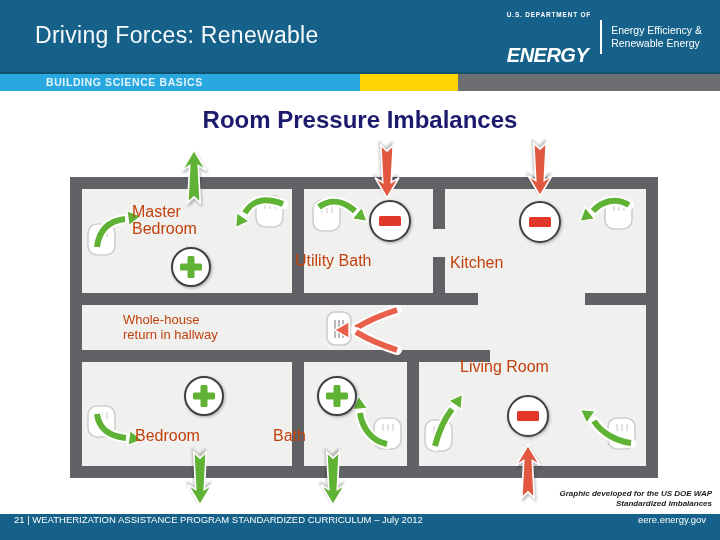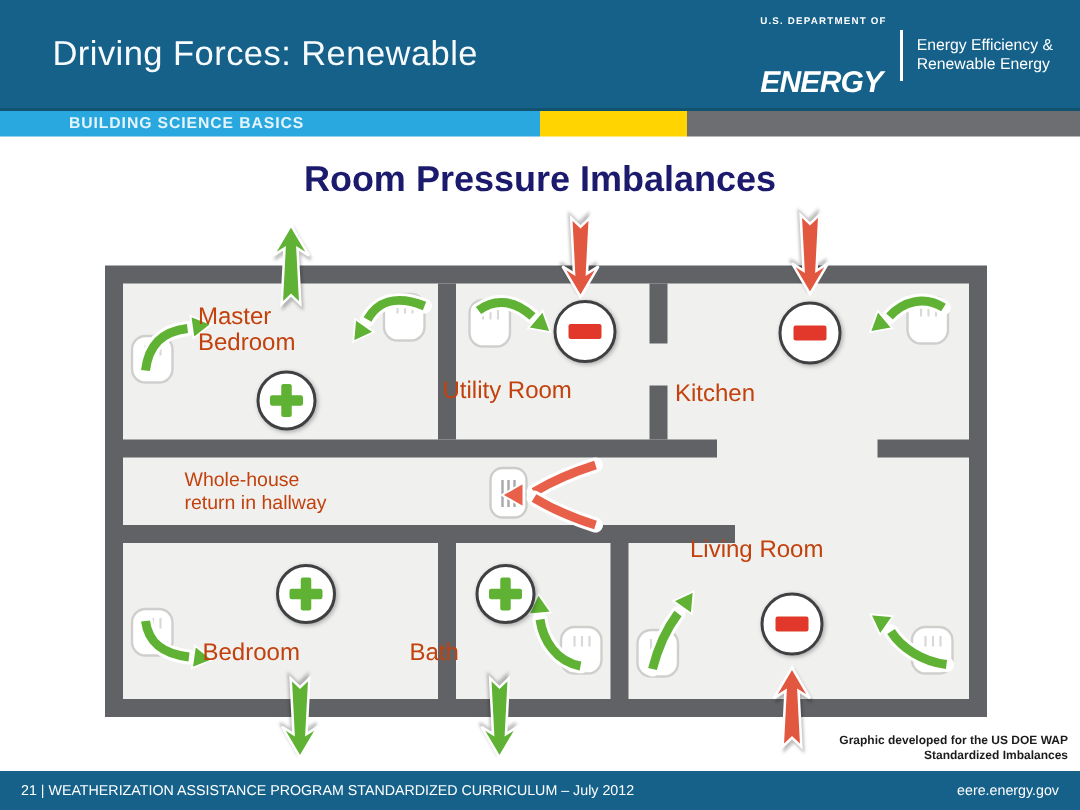--- a/index.html
+++ b/index.html
@@ -39,23 +39,23 @@
   .curve .gh{fill:#5FB233;stroke:#fff;stroke-width:1.2;}
   .curve.red .g{stroke:#E8604A;}
   .curve.red .gh{fill:#E8604A;}
   .pcirc{filter:drop-shadow(1px 1.5px 1.5px rgba(0,0,0,0.3));}
 
   .rlabel{position:absolute;text-align:left;color:#c2410c;font-size:16px;line-height:17px;}
   .rlabel.small{font-size:13px;line-height:15px;}
 
   
   .caption{position:absolute;right:8px;top:489px;text-align:right;font-size:8px;line-height:10px;
-           font-weight:700;color:#1c1c1c;}
+           font-style:italic;font-weight:700;color:#1c1c1c;}
   .footer{position:absolute;left:0;top:514px;width:720px;height:26px;background:#15618A;
-          display:flex;align-items:center;justify-content:space-between;box-sizing:border-box;
+          display:flex;justify-content:space-between;box-sizing:border-box;
           padding:0 14px;color:#fff;font-size:9.5px;}
 </style>
 </head>
 <body>
 
 <div class="slide">
 
   <div class="header">
     <div class="header-title">Driving Forces: Renewable</div>
     <div class="logo">
@@ -200,21 +200,21 @@
     <g class="pcirc" transform="translate(528,416)">
       <circle r="20" fill="#fff" stroke="#3F4042" stroke-width="2"></circle>
       <rect x="-11" y="-5" width="22" height="10" rx="1.5" fill="#E1382B"></rect>
     </g>
   </svg>
 
   <div class="rlabel" style="left:132px;top:203px;width:120px;">
     <span>Master</span><br>
     <span>Bedroom</span>
   </div>
-  <div class="rlabel" style="left:295px;top:252px;width:140px;">Utility Room</div>
+  <div class="rlabel" style="left:295px;top:252px;width:140px;">Utility Bath</div>
   <div class="rlabel" style="left:450px;top:254px;width:140px;">Kitchen</div>
   <div class="rlabel small" style="left:123px;top:312px;width:160px;">
     <span>Whole-house</span><br>
     <span>return in hallway</span>
   </div>
   <div class="rlabel" style="left:460px;top:358px;width:140px;">Living Room</div>
   <div class="rlabel" style="left:135px;top:427px;width:140px;">Bedroom</div>
   <div class="rlabel" style="left:273px;top:427px;width:120px;">Bath</div>
 
   <div class="caption">

